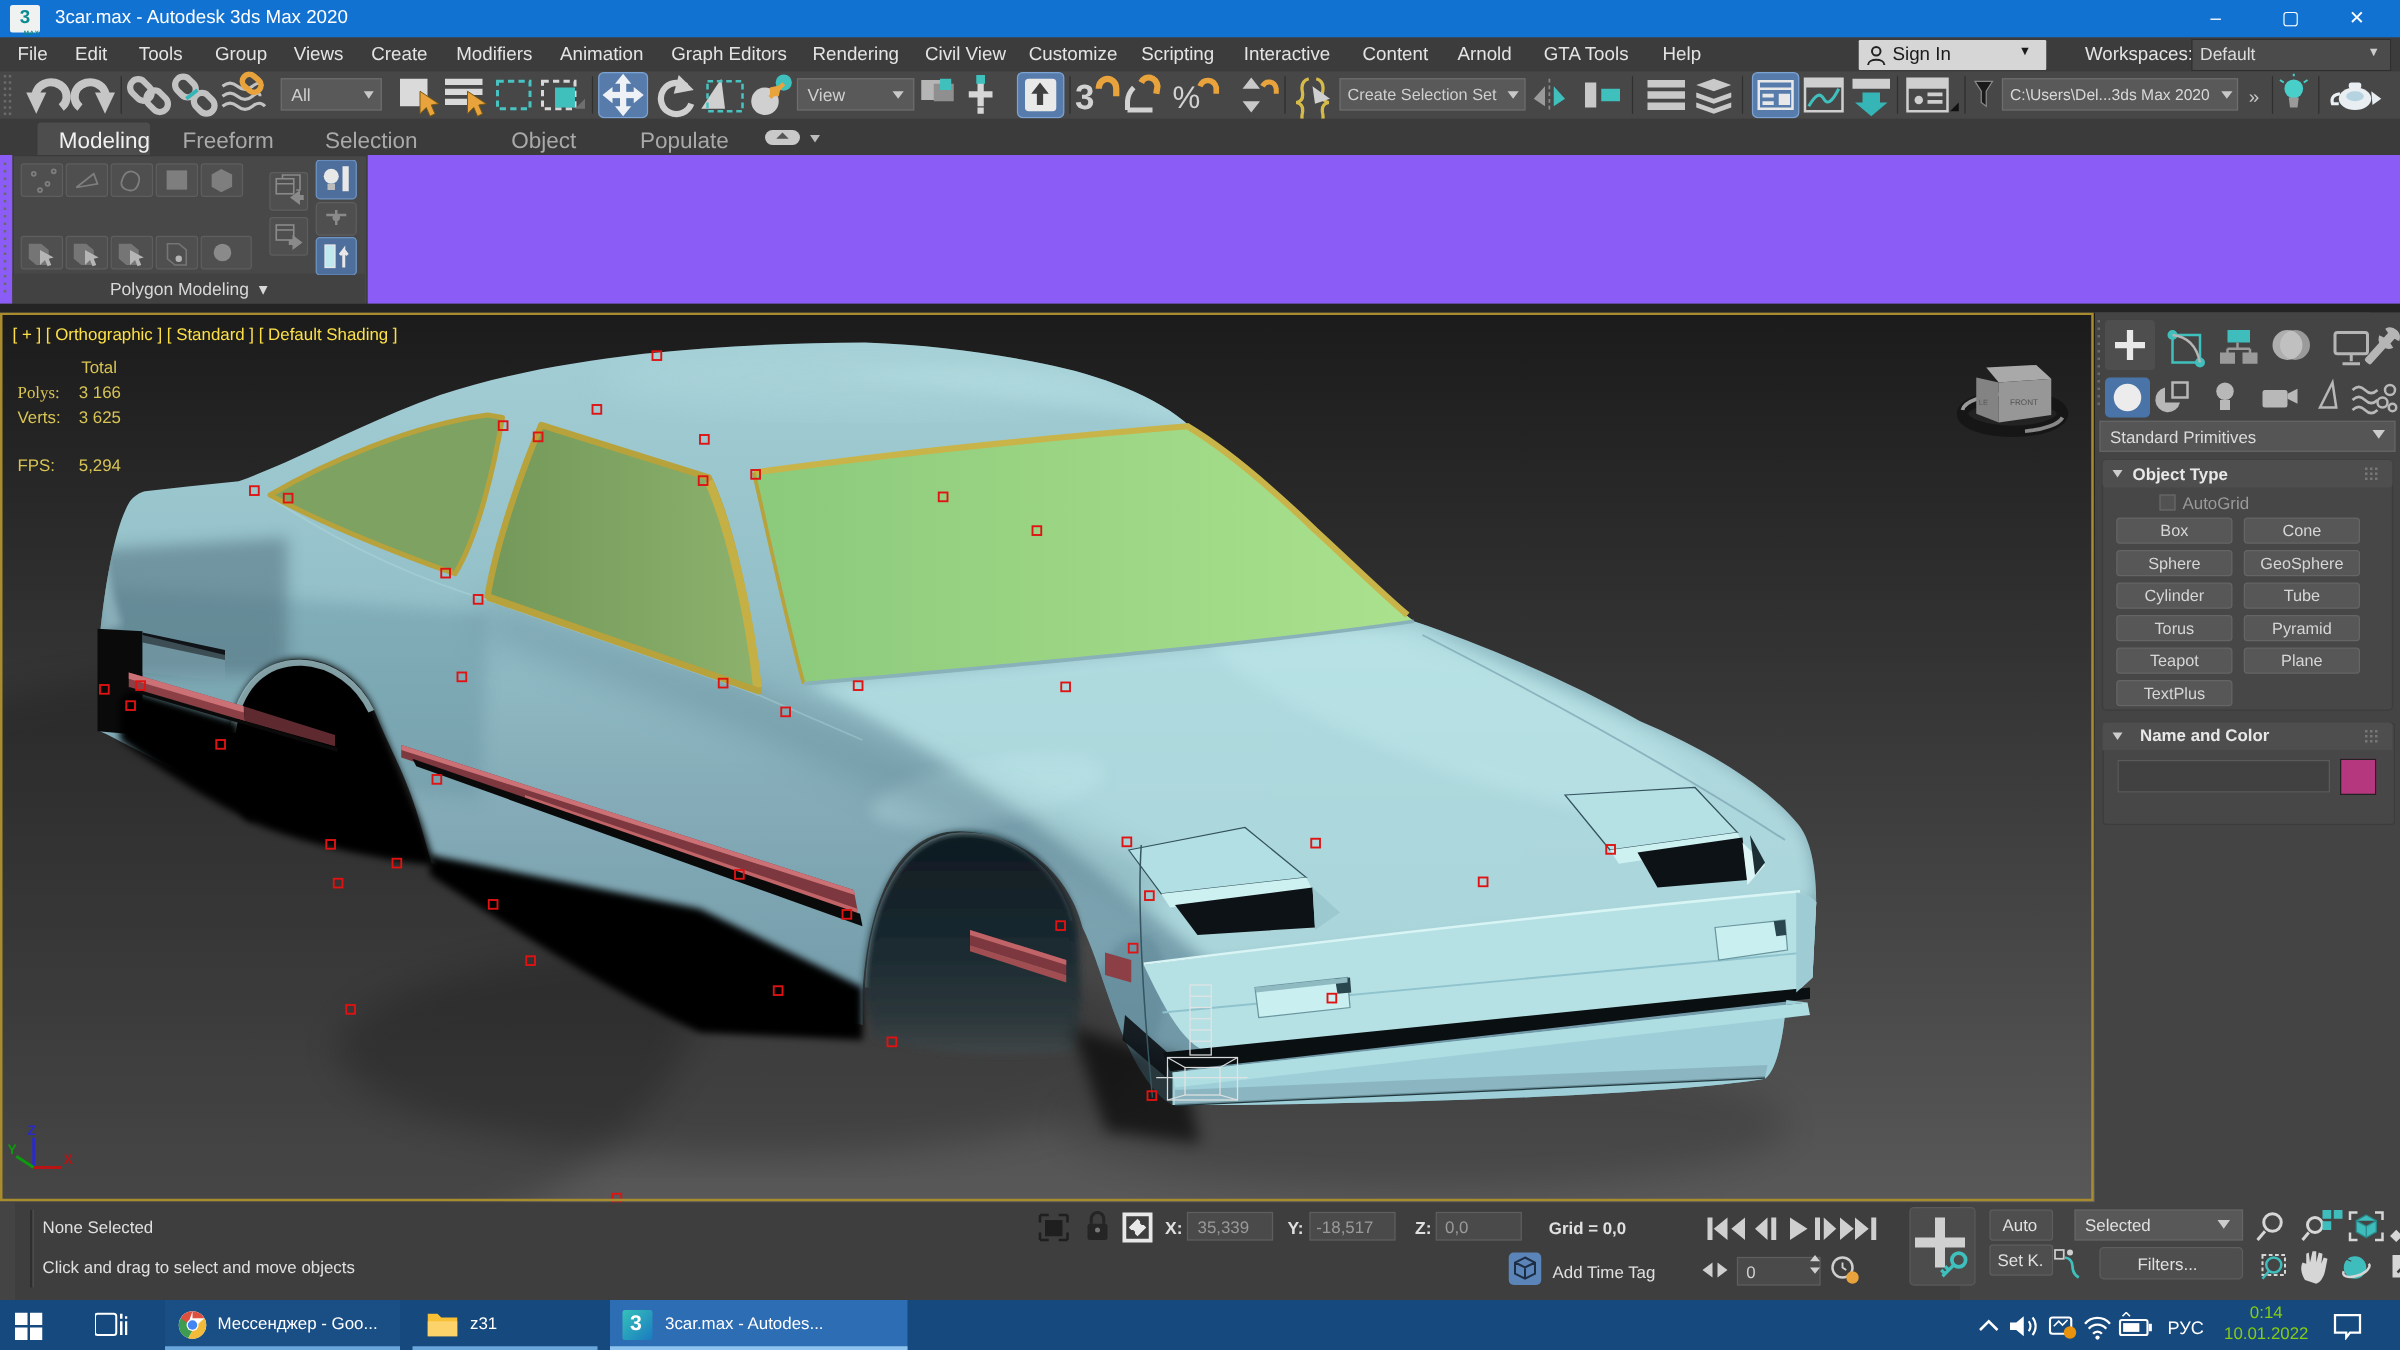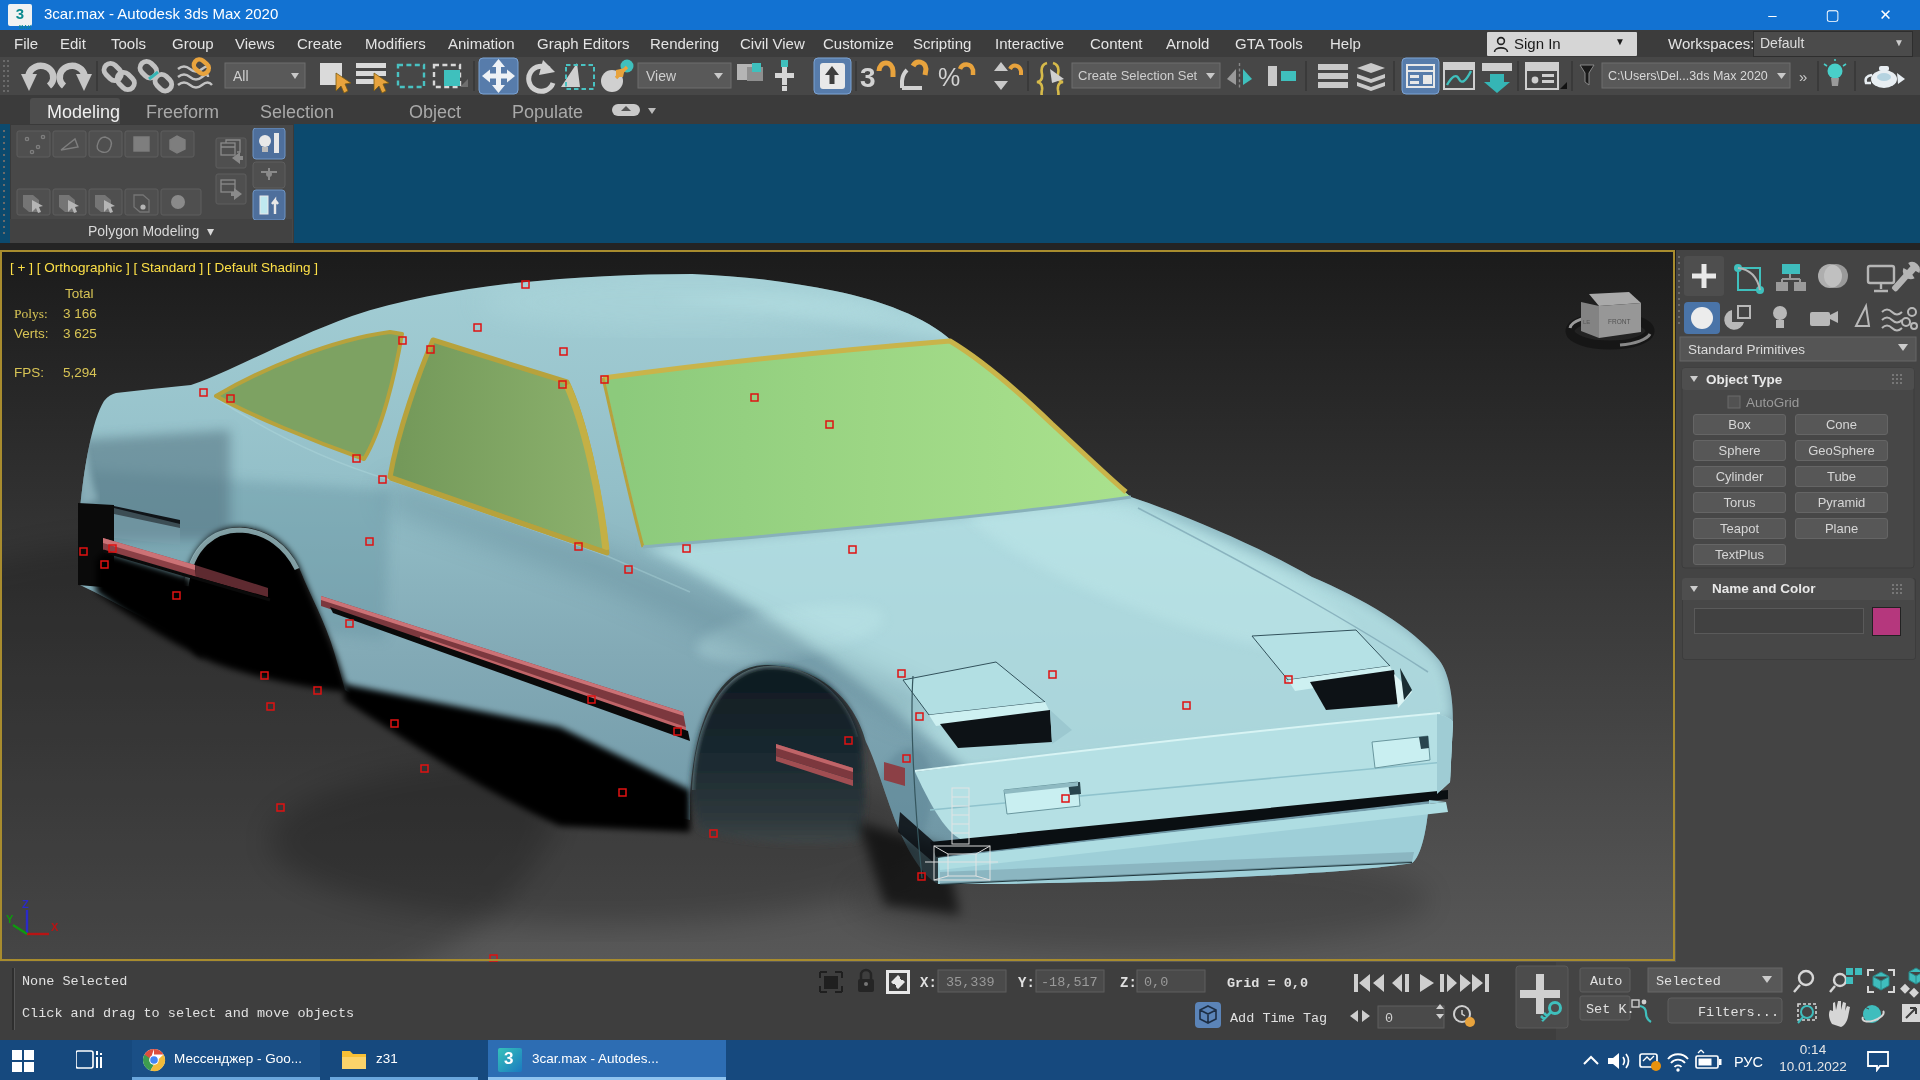--- a/index.html
+++ b/index.html
@@ -9,25 +9,25 @@
 #titlebar .title{left:44px;top:5px;color:#fff;font-size:15px;}
 #maxicon{left:8px;top:4px;width:24px;height:22px;background:#f0f2f2;border-radius:2px;color:#0b8a8f;font-weight:bold;font-size:15px;text-align:center;line-height:19px;}
 #maxicon i{position:absolute;left:11px;top:13.5px;font-style:normal;font-size:5px;letter-spacing:0.5px;color:#0b8a8f;}
 .winbtn{top:0;width:45px;height:30px;color:#fff;text-align:center;line-height:30px;font-size:15px;}
 #menubar{left:0;top:30px;width:1920px;height:27px;background:#3c3c3c;border-bottom:1px solid #333;}
 .menu{top:5px;color:#e4e4e4;font-size:15px;white-space:nowrap;}
 #toolbar{left:0;top:57px;width:1920px;height:38px;background:#474747;}
 #ribbontabs{left:0;top:95px;width:1920px;height:29px;background:#3b3b3b;}
 .rtab{top:3px;height:26px;color:#a9a9a9;font-size:18px;padding:4px 0 0 0;text-align:right;}
 .rtab.active{background:#4d4d4d;color:#f0f0f0;border-radius:3px 3px 0 0;}
-#ribbonpanel{left:0;top:124px;width:1920px;height:119px;background:#0c4a6e;}
+#ribbonpanel{left:0;top:124px;width:1920px;height:119px;background:#8b5cf6;}
 #gapstrip{left:0;top:243px;width:1920px;height:7px;background:#242424;}
 #viewport{left:0;top:250px;width:1676px;height:712px;background:#444;}
 #cmdpanel{left:1676px;top:250px;width:220px;height:712px;background:#444444;}
-#statusbar{left:0;top:962px;width:1556px;height:78px;background:#3e3e3e;font-family:Liberation Mono, monospace;}
+#statusbar{left:12px;top:962px;width:1556px;height:78px;background:#3e3e3e;}
 #taskbar{left:0;top:1040px;width:1920px;height:40px;background:#16497e;}
 .pbtn{background:#575757;border:1px solid #656565;border-radius:3px;color:#d6d6d6;
 font-size:13px;text-align:center;}
 </style>
 </head>
 <body>
 <div class="abs" id="titlebar">
   <div class="abs" id="maxicon">3<i>MAX</i></div>
   <div class="abs title">3car.max - Autodesk 3ds Max 2020</div>
   <div class="abs winbtn" style="left:1750px;">–</div>
@@ -864,20 +864,20 @@
       </g>
       <circle cx="98" cy="22" r="1.7" fill="#fff"></circle>
     <g>
         <rect x="116" y="8" width="22" height="12" rx="1.5" fill="none" stroke="#fff" stroke-width="1.7"></rect>
         <rect x="118.5" y="10.5" width="13" height="7" fill="#fff"></rect>
         <rect x="139" y="11" width="2.5" height="6" fill="#fff"></rect>
         <path d="M118,5 l3,-3 m3,3 l-3,-3" stroke="#fff" stroke-width="1.3" fill="none"></path>
       </g>
     <text x="154" y="19" font-size="14.5" fill="#fff">РУС</text>
   </svg>
-  <div class="abs" style="left:1768px;top:2px;width:90px;height:34px;color:#e5e5e5;font-size:13.5px;text-align:center;">
+  <div class="abs" style="left:1768px;top:2px;width:90px;height:34px;color:#84cc16;font-size:13.5px;text-align:center;">
       <div>0:14</div>
       <div style="margin-top:2px;">10.01.2022</div>
     </div>
   <svg class="abs" style="left:1866px;top:10px;" width="24" height="22" viewBox="0 0 24 22">
       <path d="M2,2 l20,0 0,14 -8,0 -3,4 0,-4 -9,0 z" fill="none" stroke="#fff" stroke-width="1.8"></path>
     </svg>
 </div>
 
 </body></html>

